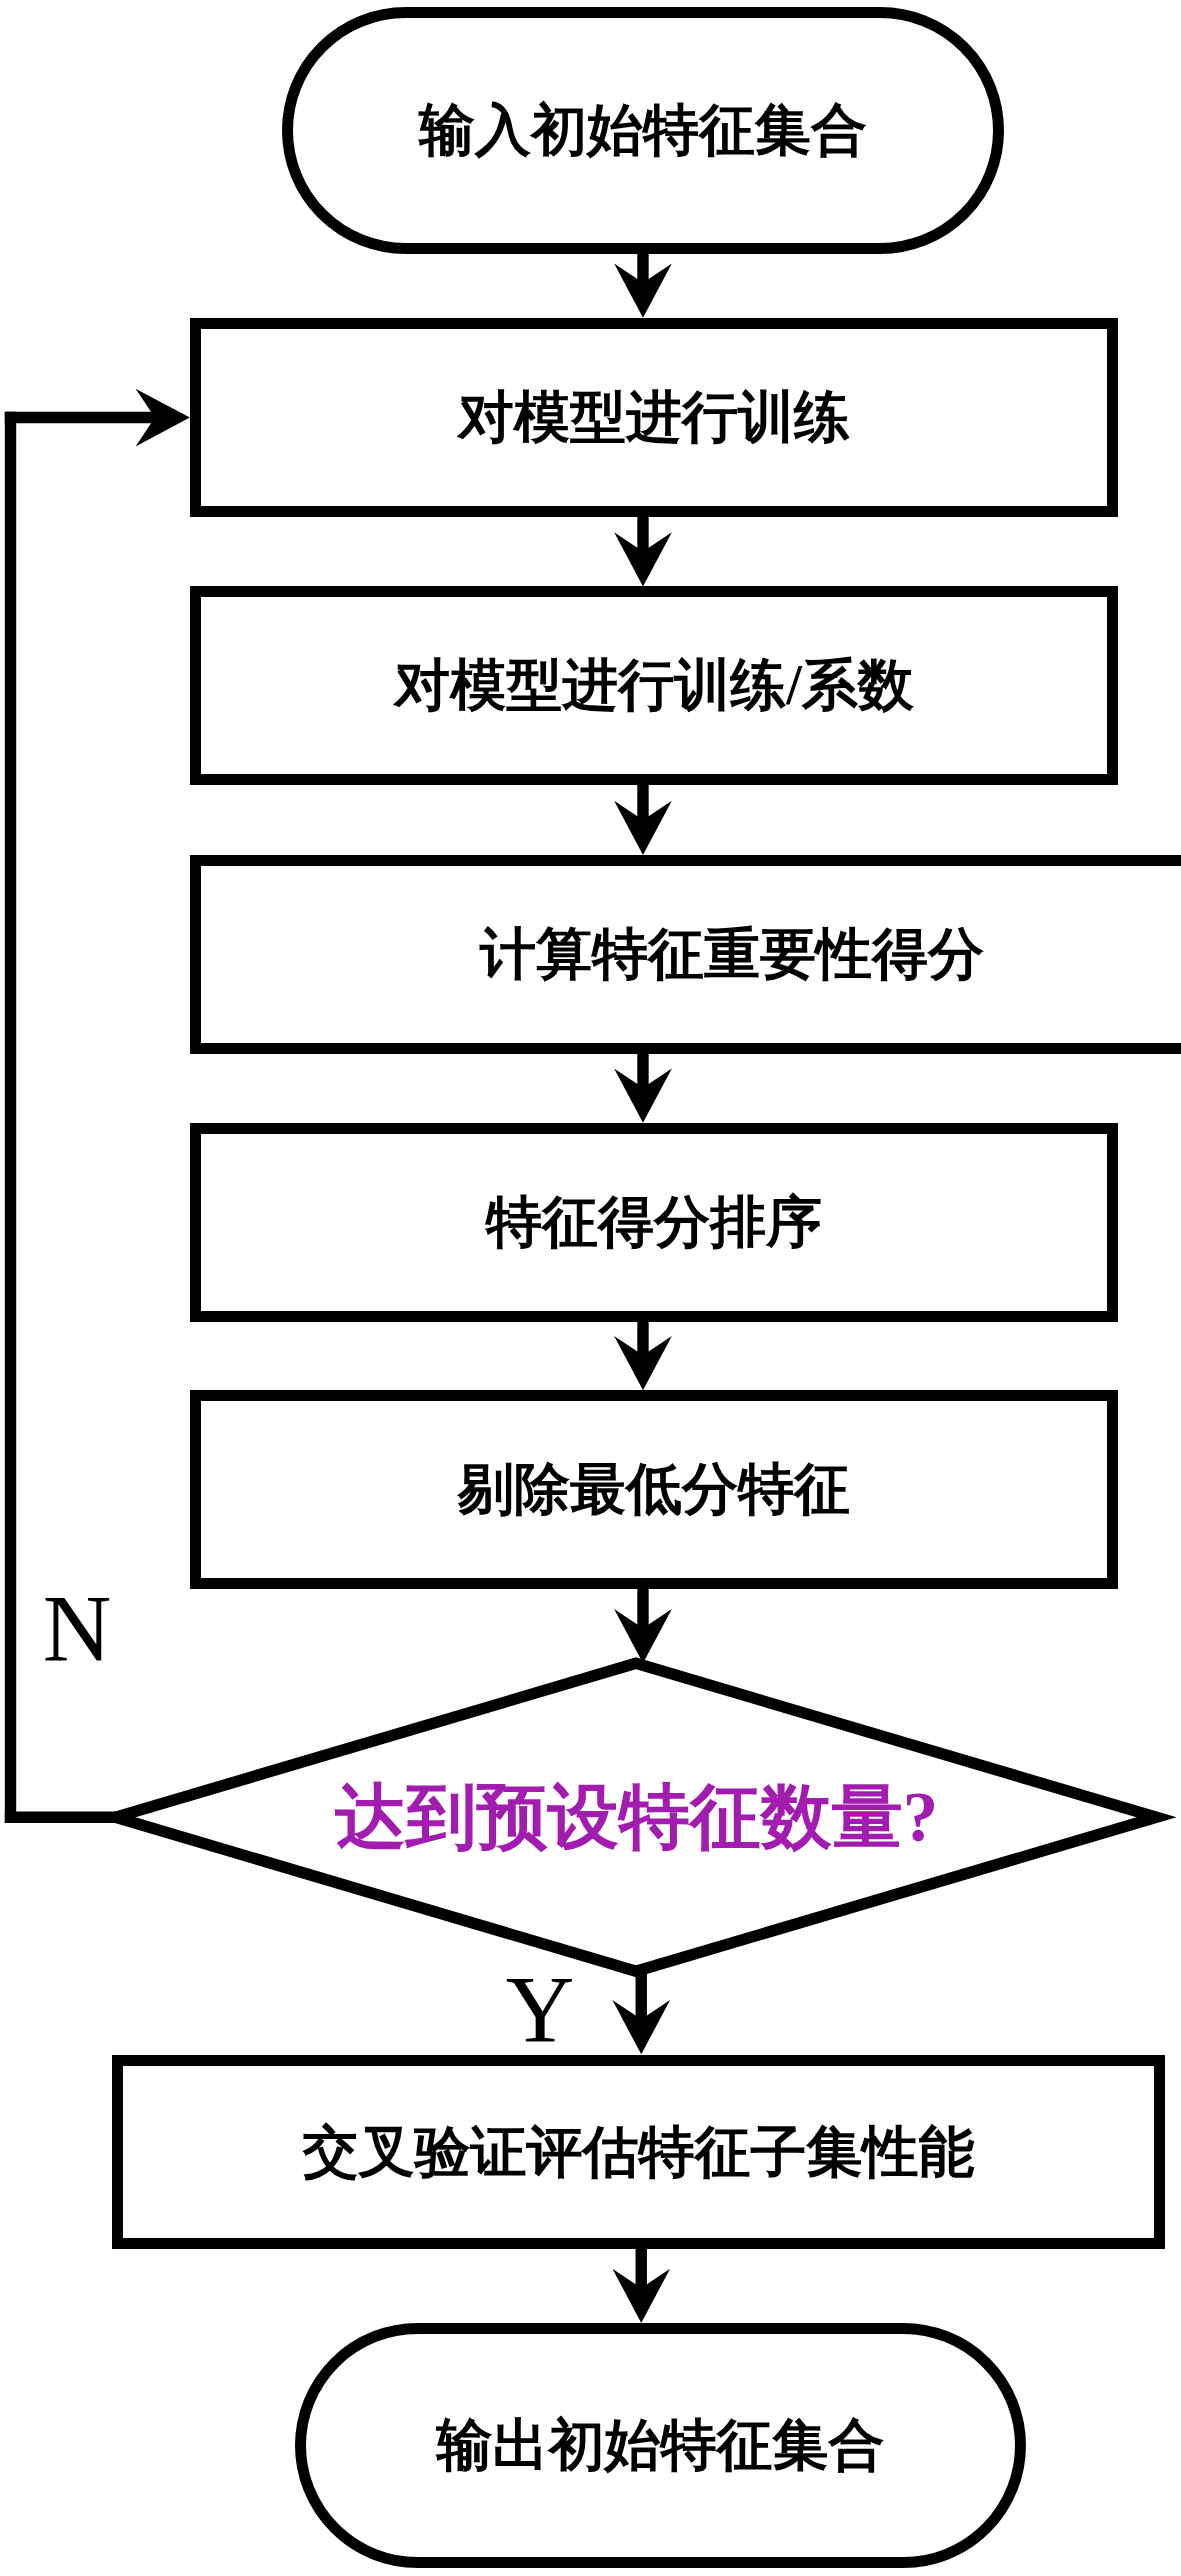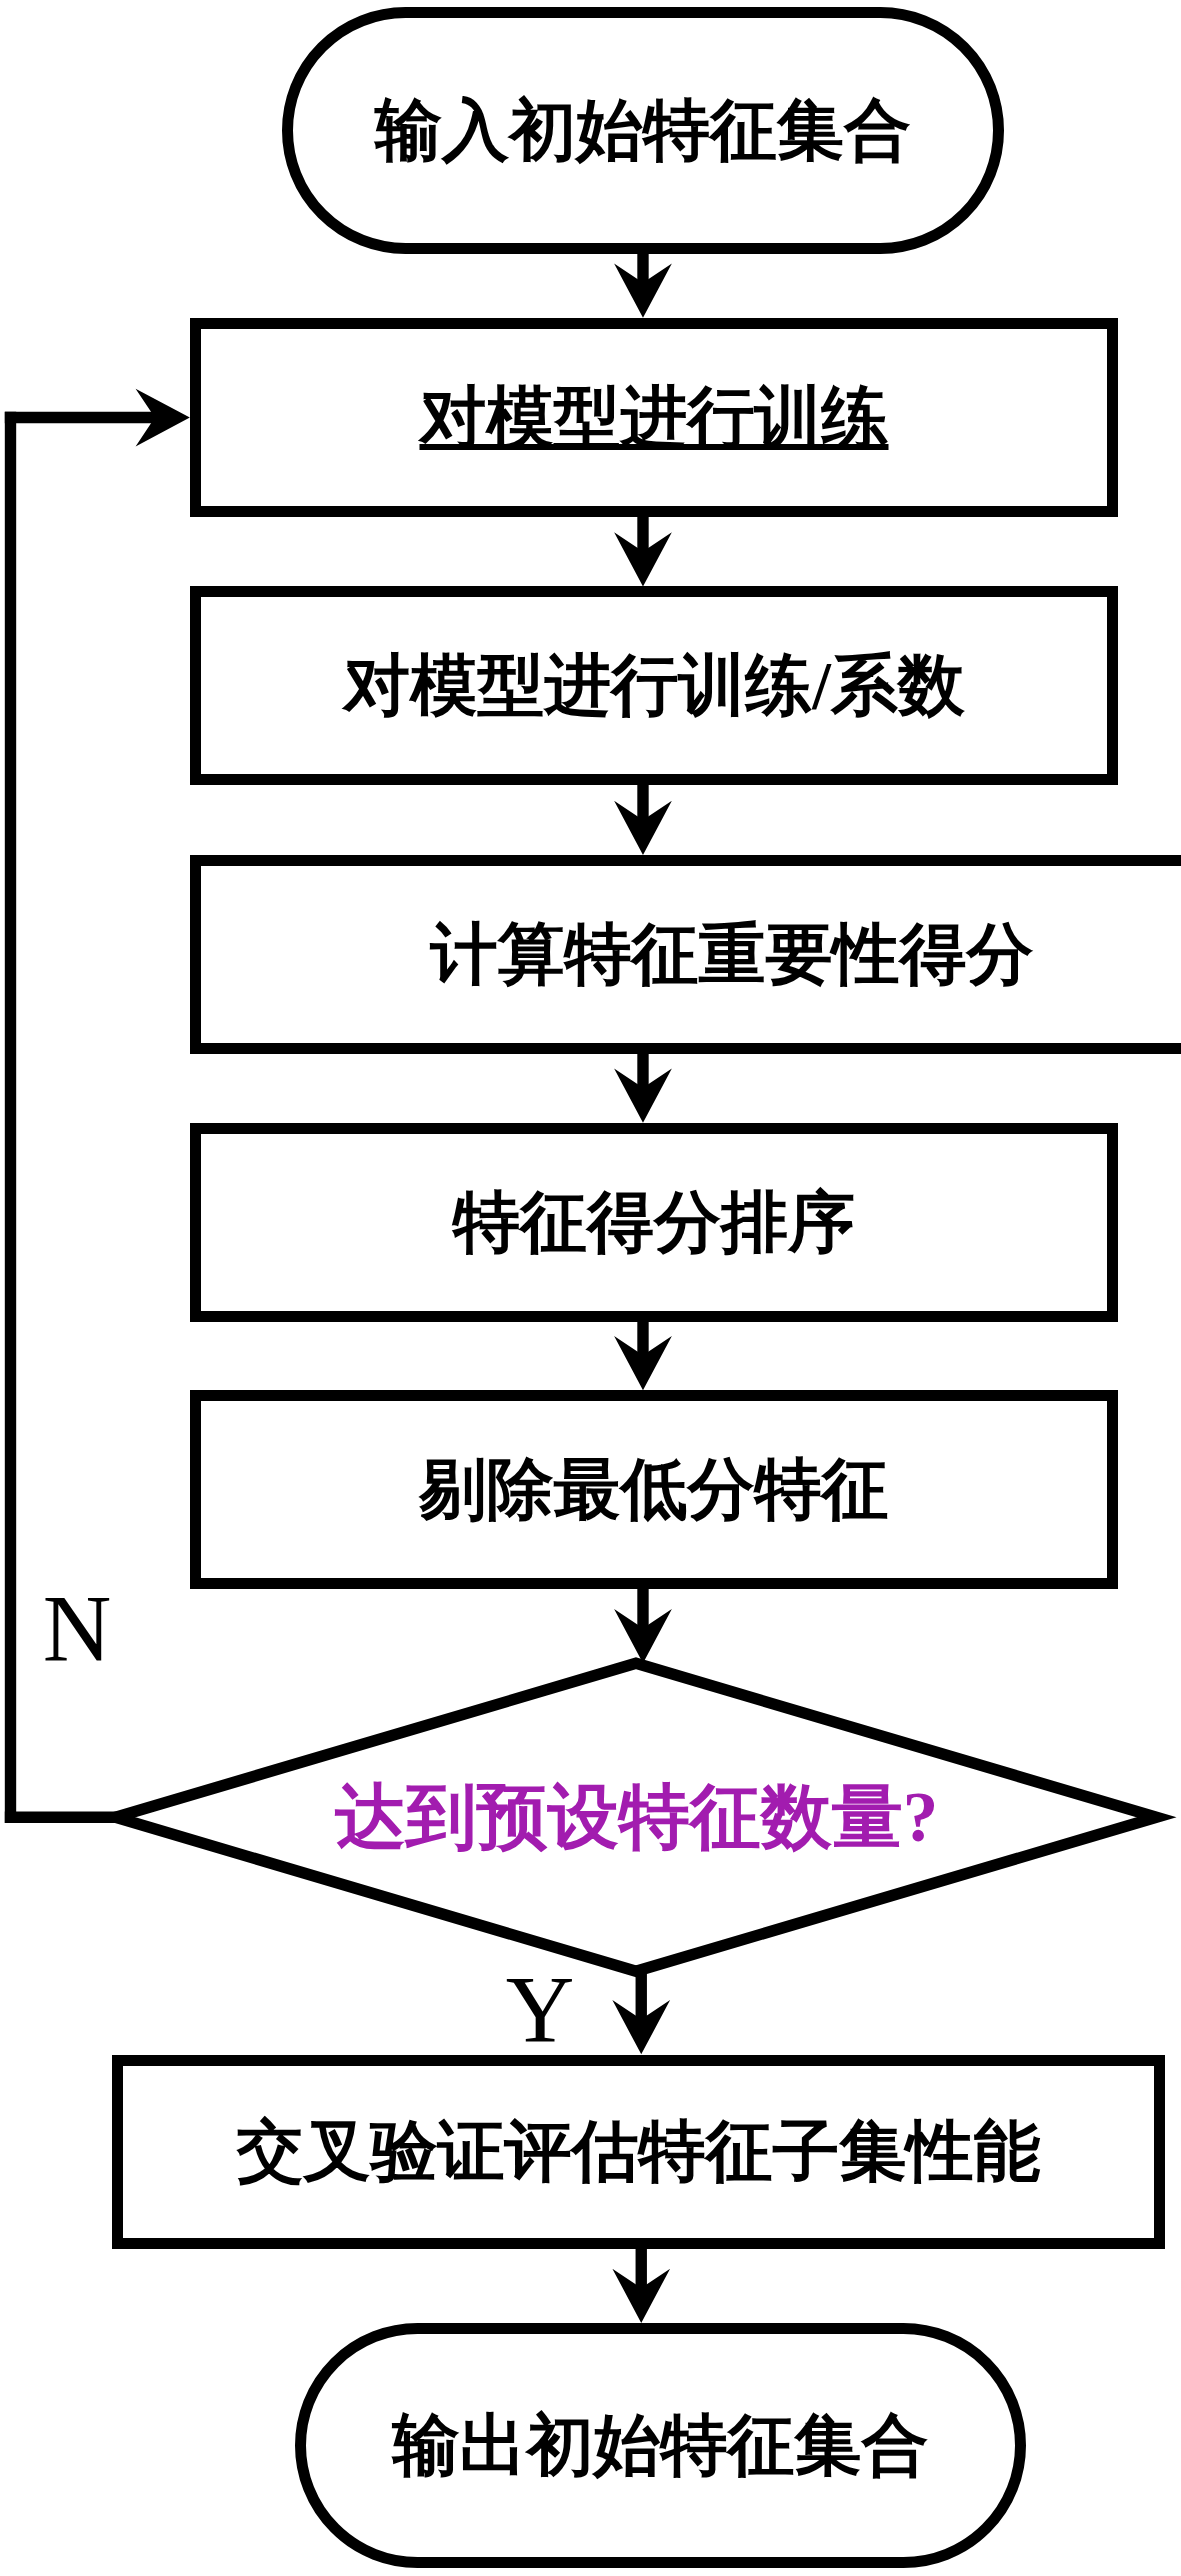--- a/index.html
+++ b/index.html
@@ -12,28 +12,28 @@
   }
   #connectors{position:absolute;left:0;top:0;width:1181px;height:2576px;}
   .node{
     position:absolute;
     box-sizing:border-box;
     background:#ffffff;
     border:11.4px solid #000000;
     display:flex;align-items:center;justify-content:center;
     text-align:center;
     font-weight:bold;
-    font-size:67px;
+    font-size:56px;
     color:#000000;
     line-height:1.15;
     white-space:nowrap;
   }
   .stadium{border-radius:131px;}
   .node-start  {left:282px;top:7px;   width:722px;height:247px;}
-  .node-train  {left:190px;top:318px; width:928px;height:199px;text-decoration:underline;}
+  .node-train  {left:190px;top:318px; width:928px;height:199px;}
   .node-weights{left:190px;top:586px; width:928px;height:199px;}
   .node-import {left:190px;top:855px; width:1084px;height:199px;}
   .node-sort   {left:190px;top:1123px;width:928px;height:199px;}
   .node-remove {left:190px;top:1390px;width:928px;height:199px;}
   .node-cross  {left:112px;top:2055px;width:1053px;height:194px;}
   .node-end    {left:295px;top:2323px;width:731px;height:245px;}
   .diamond-label{
     position:absolute;
     left:199px;top:1730px;width:875px;height:175px;
     display:flex;align-items:center;justify-content:center;

